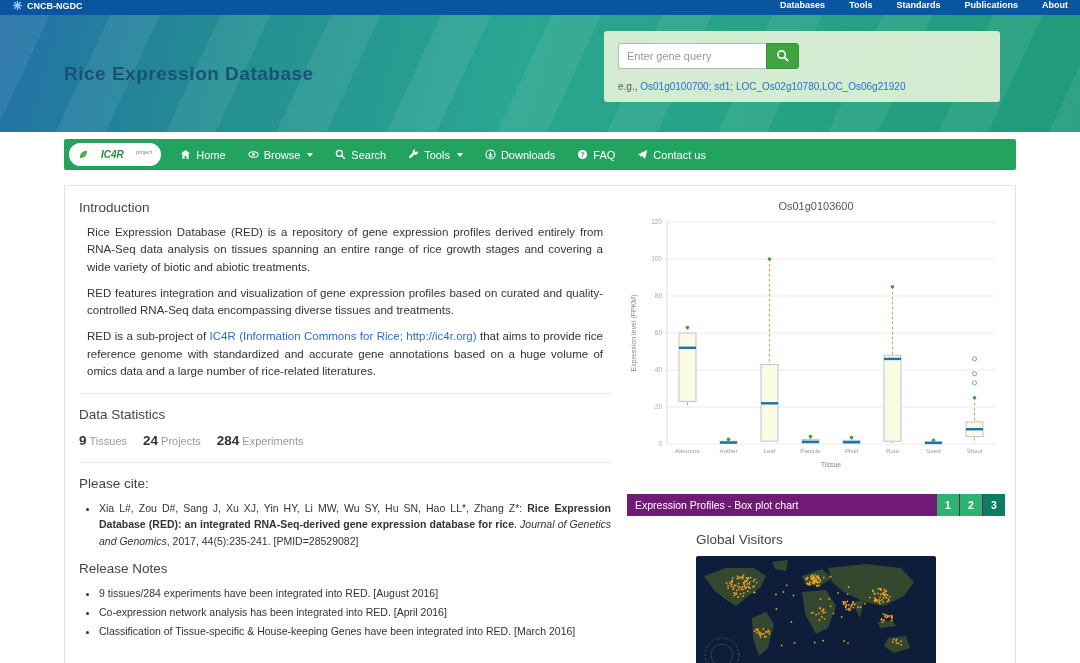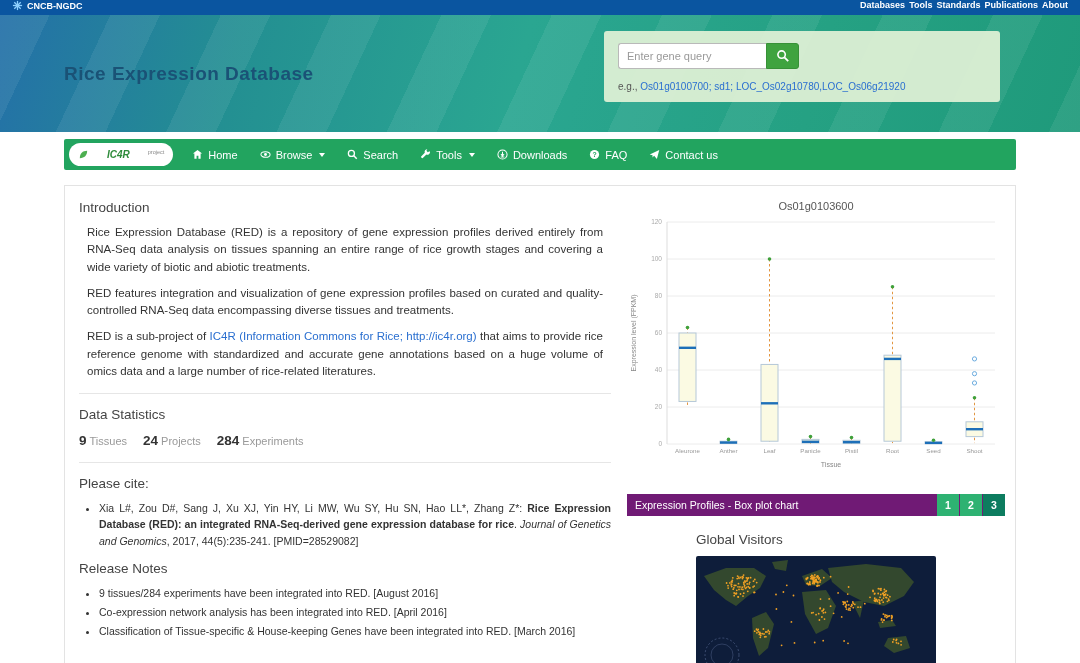--- a/index.html
+++ b/index.html
@@ -4,21 +4,21 @@
 <style>
   * { box-sizing: border-box; margin: 0; padding: 0; }
   html,body { width:1080px; height:663px; overflow:hidden; background:#fff;
     font-family:"Liberation Sans", sans-serif; color:#333; }
 
   
   .topbar { height:15px; background:#0a55a0; display:flex; align-items:flex-start;
     justify-content:space-between; padding:0 12px; }
   .brand { display:flex; align-items:center; gap:4px; color:#fff;
     font-size:9px; font-weight:bold; cursor:pointer; }
-  .toplinks { display:flex; gap:4px; }
+  .toplinks { display:flex; gap:24px; }
   .toplinks a { color:#fff; font-size:9px; font-weight:bold; text-decoration:none; cursor:pointer; }
 
   
   .hero { position:relative; height:117px;
     background:linear-gradient(105deg,#2470a8 0%,#238f92 22%,#2aa691 48%,#25a183 75%,#1f9a7b 100%); }
   .hero::before { content:""; position:absolute; inset:0;
     background:repeating-linear-gradient(115deg, rgba(255,255,255,.07) 0 45px, rgba(255,255,255,0) 45px 100px); }
   .hero-title { position:absolute; left:64px; top:48px; font-size:19px; font-weight:bold;
     color:#1a5276; letter-spacing:.5px; }
   .search-panel { position:absolute; right:80px; top:16px; width:396px;
@@ -31,21 +31,21 @@
   .search-btn { width:33px; height:26px; background:#3fa33f; border:1px solid #379137;
     border-radius:0 3px 3px 0; cursor:pointer; display:flex; align-items:center; justify-content:center; }
   .search-example { margin-top:12px; font-size:10px; }
   .search-example .eg { color:#555; }
   .search-example a { color:#2a6fd0; text-decoration:none; cursor:pointer; }
 
   
   .mainnav { width:952px; margin:7px auto 0; height:31px; background:#22a45f;
     display:flex; align-items:center; padding:0 5px; border-radius:2px; }
   .ic4r-badge { background:#fff; border-radius:12px; height:23px; padding:8px 9px;
-    display:flex; align-items:center; gap:18px; margin-right:8px; cursor:pointer; }
+    display:flex; align-items:center; gap:12px; margin-right:8px; cursor:pointer; }
   .ic4r-text { color:#2e8b3a; font-size:10px; font-weight:bold; font-style:italic; }
   .ic4r-sub { color:#888; font-size:5.5px; align-self:flex-end; margin-bottom:3px; }
   .nav-item { display:flex; align-items:center; gap:5px; height:100%; padding:0 11px;
     color:#fff; font-size:11px; text-decoration:none; cursor:pointer; }
   .caret { width:0; height:0; border-left:3.5px solid transparent;
     border-right:3.5px solid transparent; border-top:4px solid #fff; margin-left:2px; }
   .navicon { width:11px; height:11px; display:block; }
 
   
   .card { width:952px; margin:15px auto 0; background:#fff; border:1px solid #e3e3e3;

